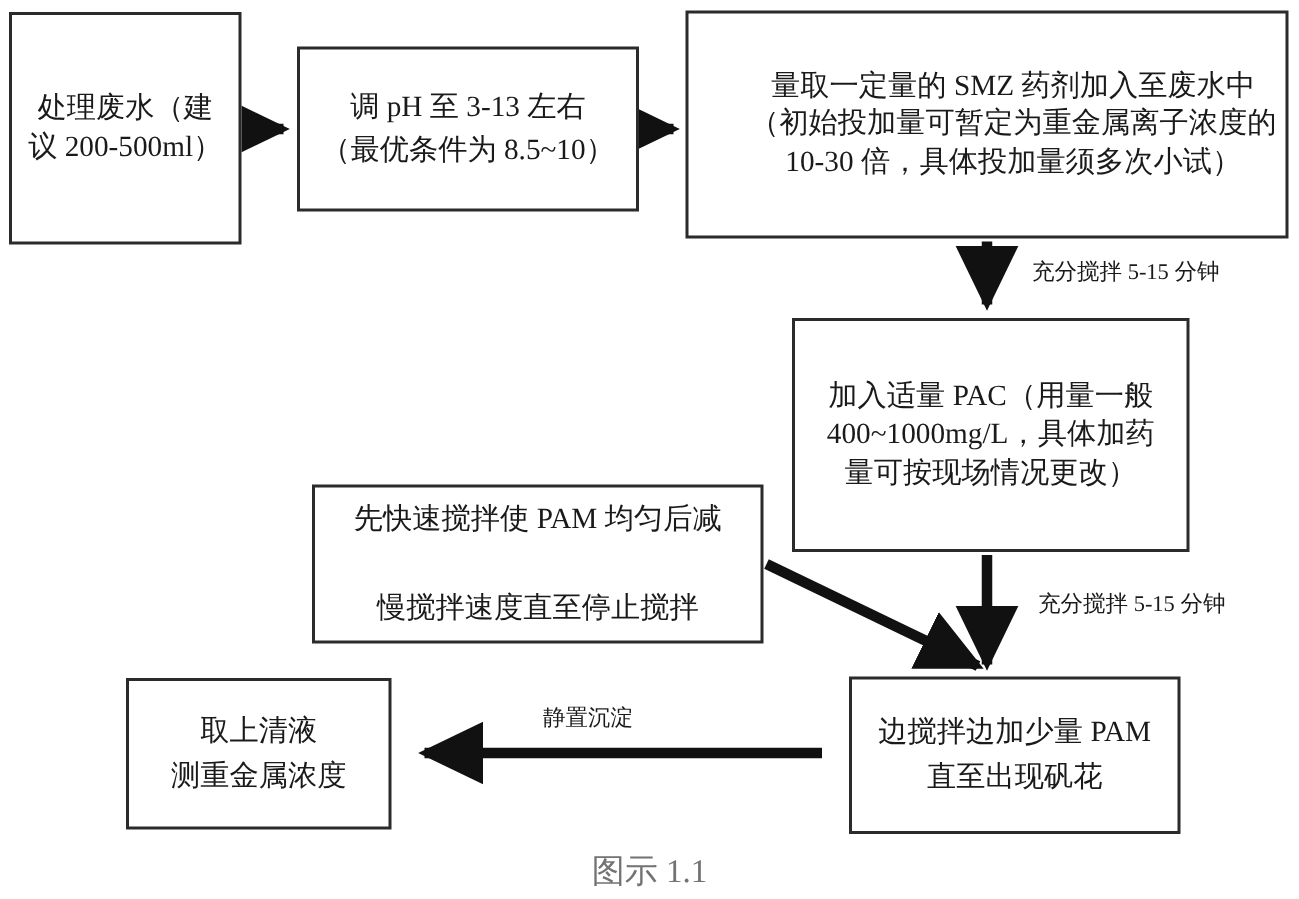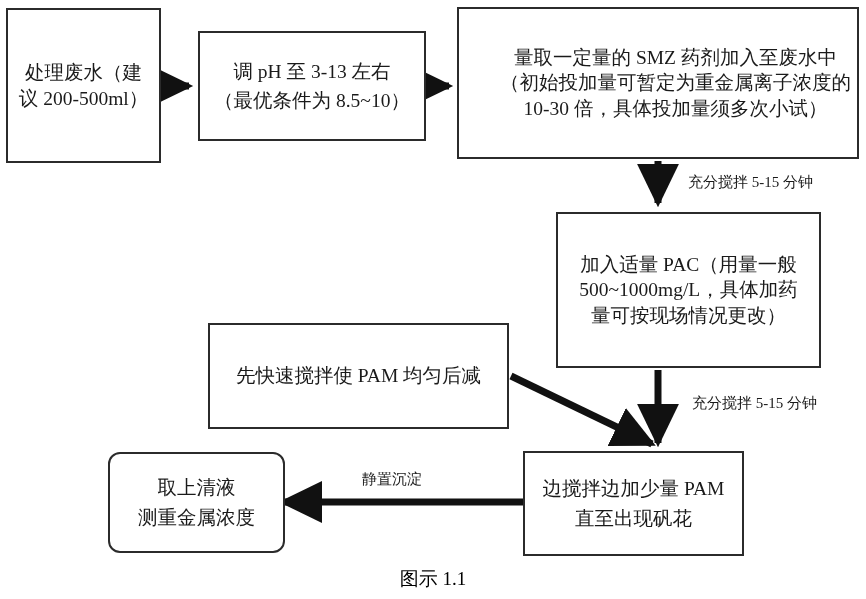--- a/index.html
+++ b/index.html
@@ -56,32 +56,32 @@
     white-space: nowrap;
     z-index: 3;
     background: transparent;
   }
   #caption {
     position: absolute;
     left: 0;
     top: 566px;
     width: 866px;
     text-align: center;
-    font-size: 19px;
-    color: #000000;
+    font-size: 22px;
+    color: #737373;
   }
 
   
   #node-measure-wastewater { left: 6px;   top: 8px;   width: 155px; height: 155px; }
   #node-adjust-ph          { left: 198px; top: 31px;  width: 228px; height: 110px; text-align: center; }
   #node-add-smz            { left: 457px; top: 7px;   width: 402px; height: 152px; padding-left: 41px; }
-  #node-add-pac            { left: 528px; top: 212px; width: 265px; height: 156px; margin-left: 28px; }
+  #node-add-pac            { left: 528px; top: 212px; width: 265px; height: 156px; }
   #node-pam-stir-rule      { left: 208px; top: 323px; width: 301px; height: 106px; gap: 29px; }
-  #node-add-pam            { left: 523px; top: 451px; width: 221px; height: 105px; }
-  #node-supernatant        { left: 108px;  top: 452px; width: 177px; height: 101px; border-radius: 12px; }
+  #node-add-pam            { left: 566px; top: 451px; width: 221px; height: 105px; }
+  #node-supernatant        { left: 84px;  top: 452px; width: 177px; height: 101px; }
 
   
   #label-stir-1 { left: 688px; top: 175px; }
   #label-stir-2 { left: 692px; top: 396px; }
   #label-settle { left: 362px; top: 472px; text-align: center; }
 </style>
 </head>
 <body>
 
 <div id="canvas">
@@ -129,26 +129,27 @@
   </div>
 
   <div class="node" id="node-add-smz">
     <span class="line">量取一定量的 SMZ 药剂加入至废水中</span>
     <span class="line">（初始投加量可暂定为重金属离子浓度的</span>
     <span class="line">10-30 倍，具体投加量须多次小试）</span>
   </div>
 
   <div class="node" id="node-add-pac">
     <span class="line">加入适量 PAC（用量一般</span>
-    <span class="line">500~1000mg/L，具体加药</span>
+    <span class="line">400~1000mg/L，具体加药</span>
     <span class="line">量可按现场情况更改）</span>
   </div>
 
   <div class="node tight" id="node-pam-stir-rule">
     <span class="line">先快速搅拌使 PAM 均匀后减</span>
+    <span class="line">慢搅拌速度直至停止搅拌</span>
   </div>
 
   <div class="node tight" id="node-add-pam">
     <span class="line">边搅拌边加少量 PAM</span>
     <span class="line">直至出现矾花</span>
   </div>
 
   <div class="node tight" id="node-supernatant">
     <span class="line">取上清液</span>
     <span class="line">测重金属浓度</span>

